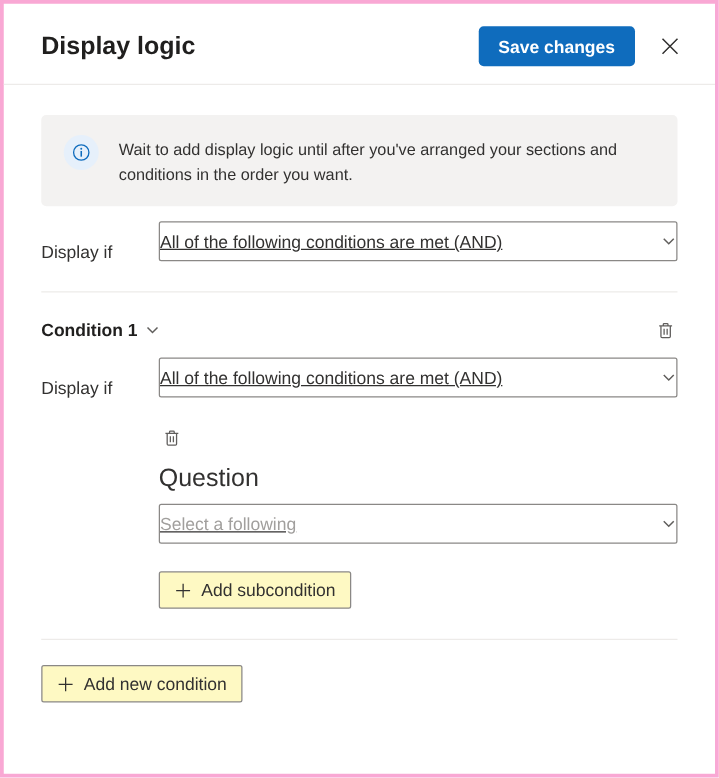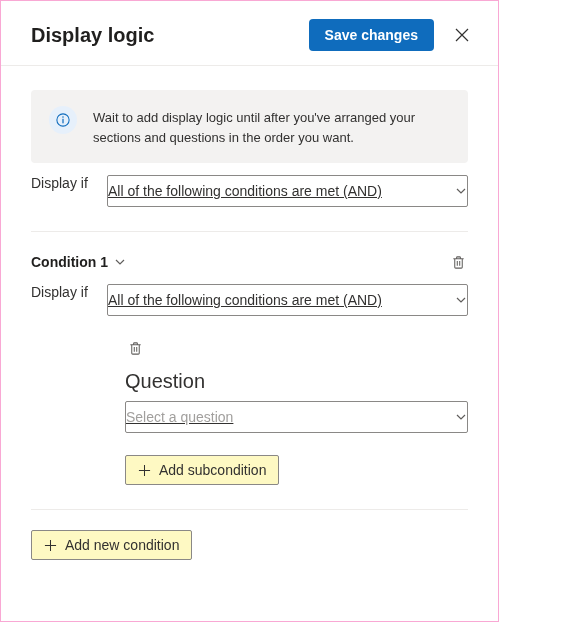--- a/index.html
+++ b/index.html
@@ -7,23 +7,23 @@
     margin: 0;
     padding: 0;
   }
   body {
     font-family: 'Segoe UI', -apple-system, BlinkMacSystemFont, sans-serif;
     background: #fff;
     color: #323130;
     font-size: 14px;
   }
   .panel {
-    width: 499px;
+    width: 575px;
     height: 622px;
-    border: 1px solid #f9a8d4;
+    border: 3px solid #f9a8d4;
     background: #fff;
     position: relative;
   }
   .header {
     display: flex;
     align-items: center;
     justify-content: space-between;
     padding: 18px 22px 14px 30px;
   }
   .title {
@@ -90,21 +90,22 @@
     padding-top: 2px;
   }
   .section-heading {
     font-size: 14px;
     font-weight: 600;
     margin-top: 26px;
     color: #201f1e;
   }
   .field-row {
     display: flex;
-    align-items: flex-start;
+    align-items: flex-end;
+    gap: 18px;
     margin-top: 12px;
   }
   .field-label {
     width: 76px;
     font-size: 14px;
     color: #323130;
     flex-shrink: 0;
   }
   .select {
     flex: 1;
@@ -219,21 +220,21 @@
   <div class="content">
 
     <div class="info-banner">
       <div class="info-icon-wrap">
         <svg width="14" height="14" viewBox="0 0 16 16" fill="none">
           <circle cx="8" cy="8" r="7" stroke="#0f6cbd" stroke-width="1.2"></circle>
           <circle cx="8" cy="4.6" r="0.9" fill="#0f6cbd"></circle>
           <rect x="7.3" y="6.6" width="1.4" height="5.2" fill="#0f6cbd"></rect>
         </svg>
       </div>
-      <div class="info-text">Wait to add display logic until after you've arranged your sections and questions in the order you want.</div>
+      <div class="info-text">Wait to add display logic until after you've arranged your sections and conditions in the order you want.</div>
     </div>
 
 
     <div class="field-row">
       <div class="field-label">Display if</div>
       <div class="select">
         <span>All of the following conditions are met (AND)</span>
         <svg class="chevron-down" width="12" height="12" viewBox="0 0 12 12" fill="none">
           <path d="M2 4 L6 8 L10 4" stroke="currentColor" stroke-width="1.2" fill="none"></path>
         </svg>
@@ -269,21 +270,21 @@
     <div class="subcondition-block">
       <div class="subcondition-header">
         <div class="trash-btn">
           <svg width="15" height="15" viewBox="0 0 16 16" fill="none">
             <path d="M2.5 4 H13.5 M6 4 V2.7 C6 2.3 6.3 2 6.7 2 H9.3 C9.7 2 10 2.3 10 2.7 V4 M4 4 V13 C4 13.6 4.4 14 5 14 H11 C11.6 14 12 13.6 12 13 V4 M6.7 6.5 V11.5 M9.3 6.5 V11.5" stroke="currentColor" stroke-width="1.1" fill="none"></path>
           </svg>
         </div>
       </div>
       <div class="question-label">Question</div>
       <div class="select">
-        <span class="placeholder">Select a question</span>
+        <span class="placeholder">Select a following</span>
         <svg class="chevron-down" width="12" height="12" viewBox="0 0 12 12" fill="none">
           <path d="M2 4 L6 8 L10 4" stroke="currentColor" stroke-width="1.2" fill="none"></path>
         </svg>
       </div>
 
       <button class="btn-secondary">
         <span class="plus-icon">
           <svg width="13" height="13" viewBox="0 0 14 14" fill="none">
             <path d="M7 1 V13 M1 7 H13" stroke="currentColor" stroke-width="1.1"></path>
           </svg>

